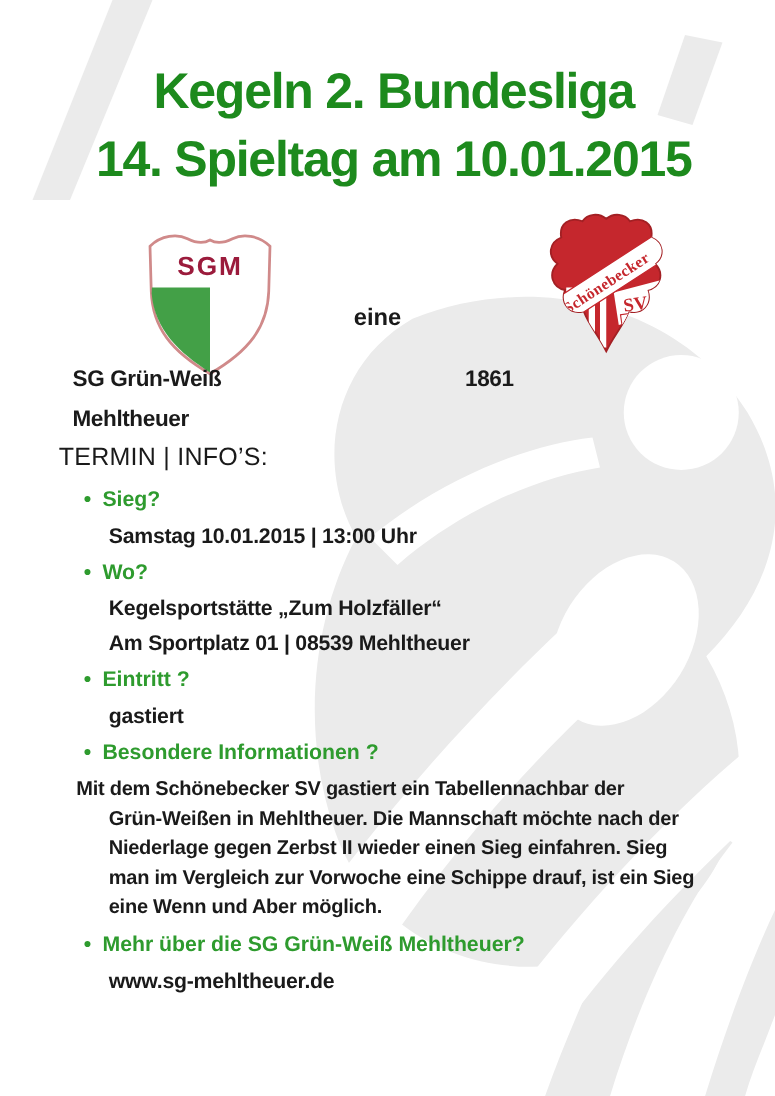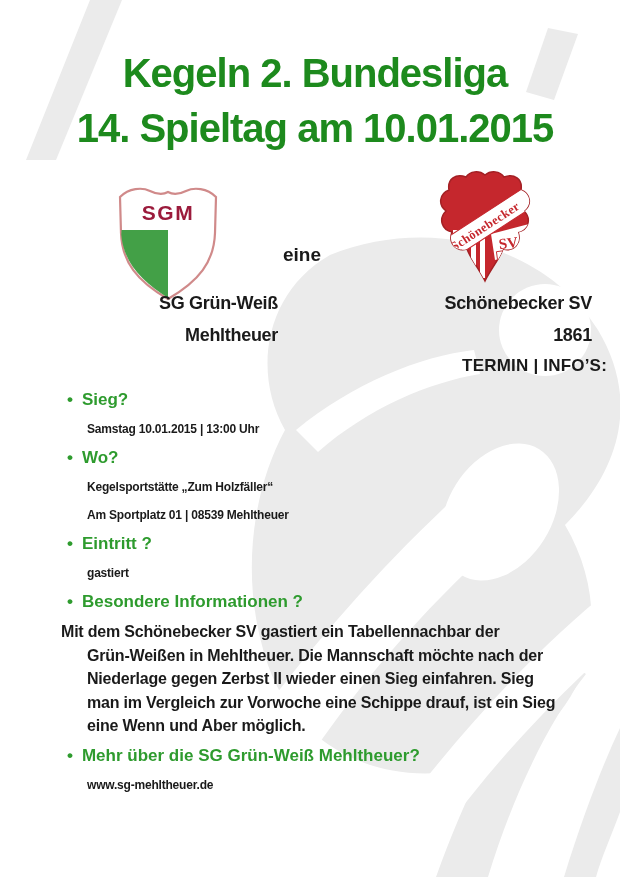--- a/index.html
+++ b/index.html
@@ -26,32 +26,32 @@
   }
 
   .logo-home{position:absolute;left:110px;top:183px;width:106px;height:122px;}
   .logo-away{position:absolute;left:428px;top:169px;width:104px;height:118px;}
 
   .versus{
     position:absolute;top:244px;left:0;width:594px;text-align:center;
     font-weight:bold;font-size:19px;color:var(--text-black);
   }
 
-  .team-name{position:absolute;top:287px;width:220px;text-align:right;
+  .team-name{position:absolute;top:287px;width:220px;text-align:left;
     font-weight:bold;font-size:18px;line-height:32px;letter-spacing:-0.3px;}
   .team-name.home{left:53px;}
   .team-name.away{left:367px;}
 
   .info{position:absolute;left:42px;top:354px;width:560px;}
-  .info-heading{font-weight:bold;font-size:17px;line-height:24px;margin-bottom:8px;
-    letter-spacing:0.2px;color:var(--text-black);text-align:right;}
+  .info-heading{font-weight:normal;font-size:20px;line-height:24px;margin-bottom:8px;
+    letter-spacing:0.2px;color:var(--text-black);}
   .info-label{display:flex;align-items:baseline;gap:9px;margin:1px 0 1px 20px;
     color:var(--accent-green);font-weight:bold;font-size:17px;line-height:28px;}
   .bullet{font-size:17px;line-height:28px;color:var(--accent-green);}
-  .info-line{margin-left:40px;font-weight:bold;font-size:12px;line-height:28px;
+  .info-line{margin-left:40px;font-weight:bold;font-size:17px;line-height:28px;
     letter-spacing:-0.2px;color:var(--text-black);white-space:nowrap;}
   .info-line.para{line-height:23.5px;font-size:16px;}
   .info-line.para.first{margin-top:4px;margin-left:14px;}
   .info-line.para.last{margin-bottom:4px;}
 
   svg text{font-family:"Liberation Sans",sans-serif;}
   .badge-serif{font-family:"Liberation Serif",serif;}
 </style>
 </head>
 <body>
@@ -113,21 +113,20 @@
         <rect x="64" y="80" width="25" height="11" fill="#ffffff" stroke="#c5272d" stroke-width="0.9" transform="rotate(-8 76 85)"></rect>
         <text class="badge-serif" x="76.5" y="88.5" text-anchor="middle" font-size="7.5" font-weight="bold" transform="rotate(-8 76 85)" style="fill:var(--badge-red)">1861</text>
       </g>
     </svg>
 
     <div class="team-name home">
       <div>SG Grün-Weiß</div>
       <div>Mehltheuer</div>
     </div>
     <div class="team-name away">
-      <div>Schönebecker SV</div>
       <div>1861</div>
     </div>
 
     <div class="info">
       <div class="info-heading">TERMIN | INFO’S:</div>
       <div id="info-list">
           <div class="info-label">
             <span class="bullet">•</span>
             <span>Sieg?</span>
           </div>

